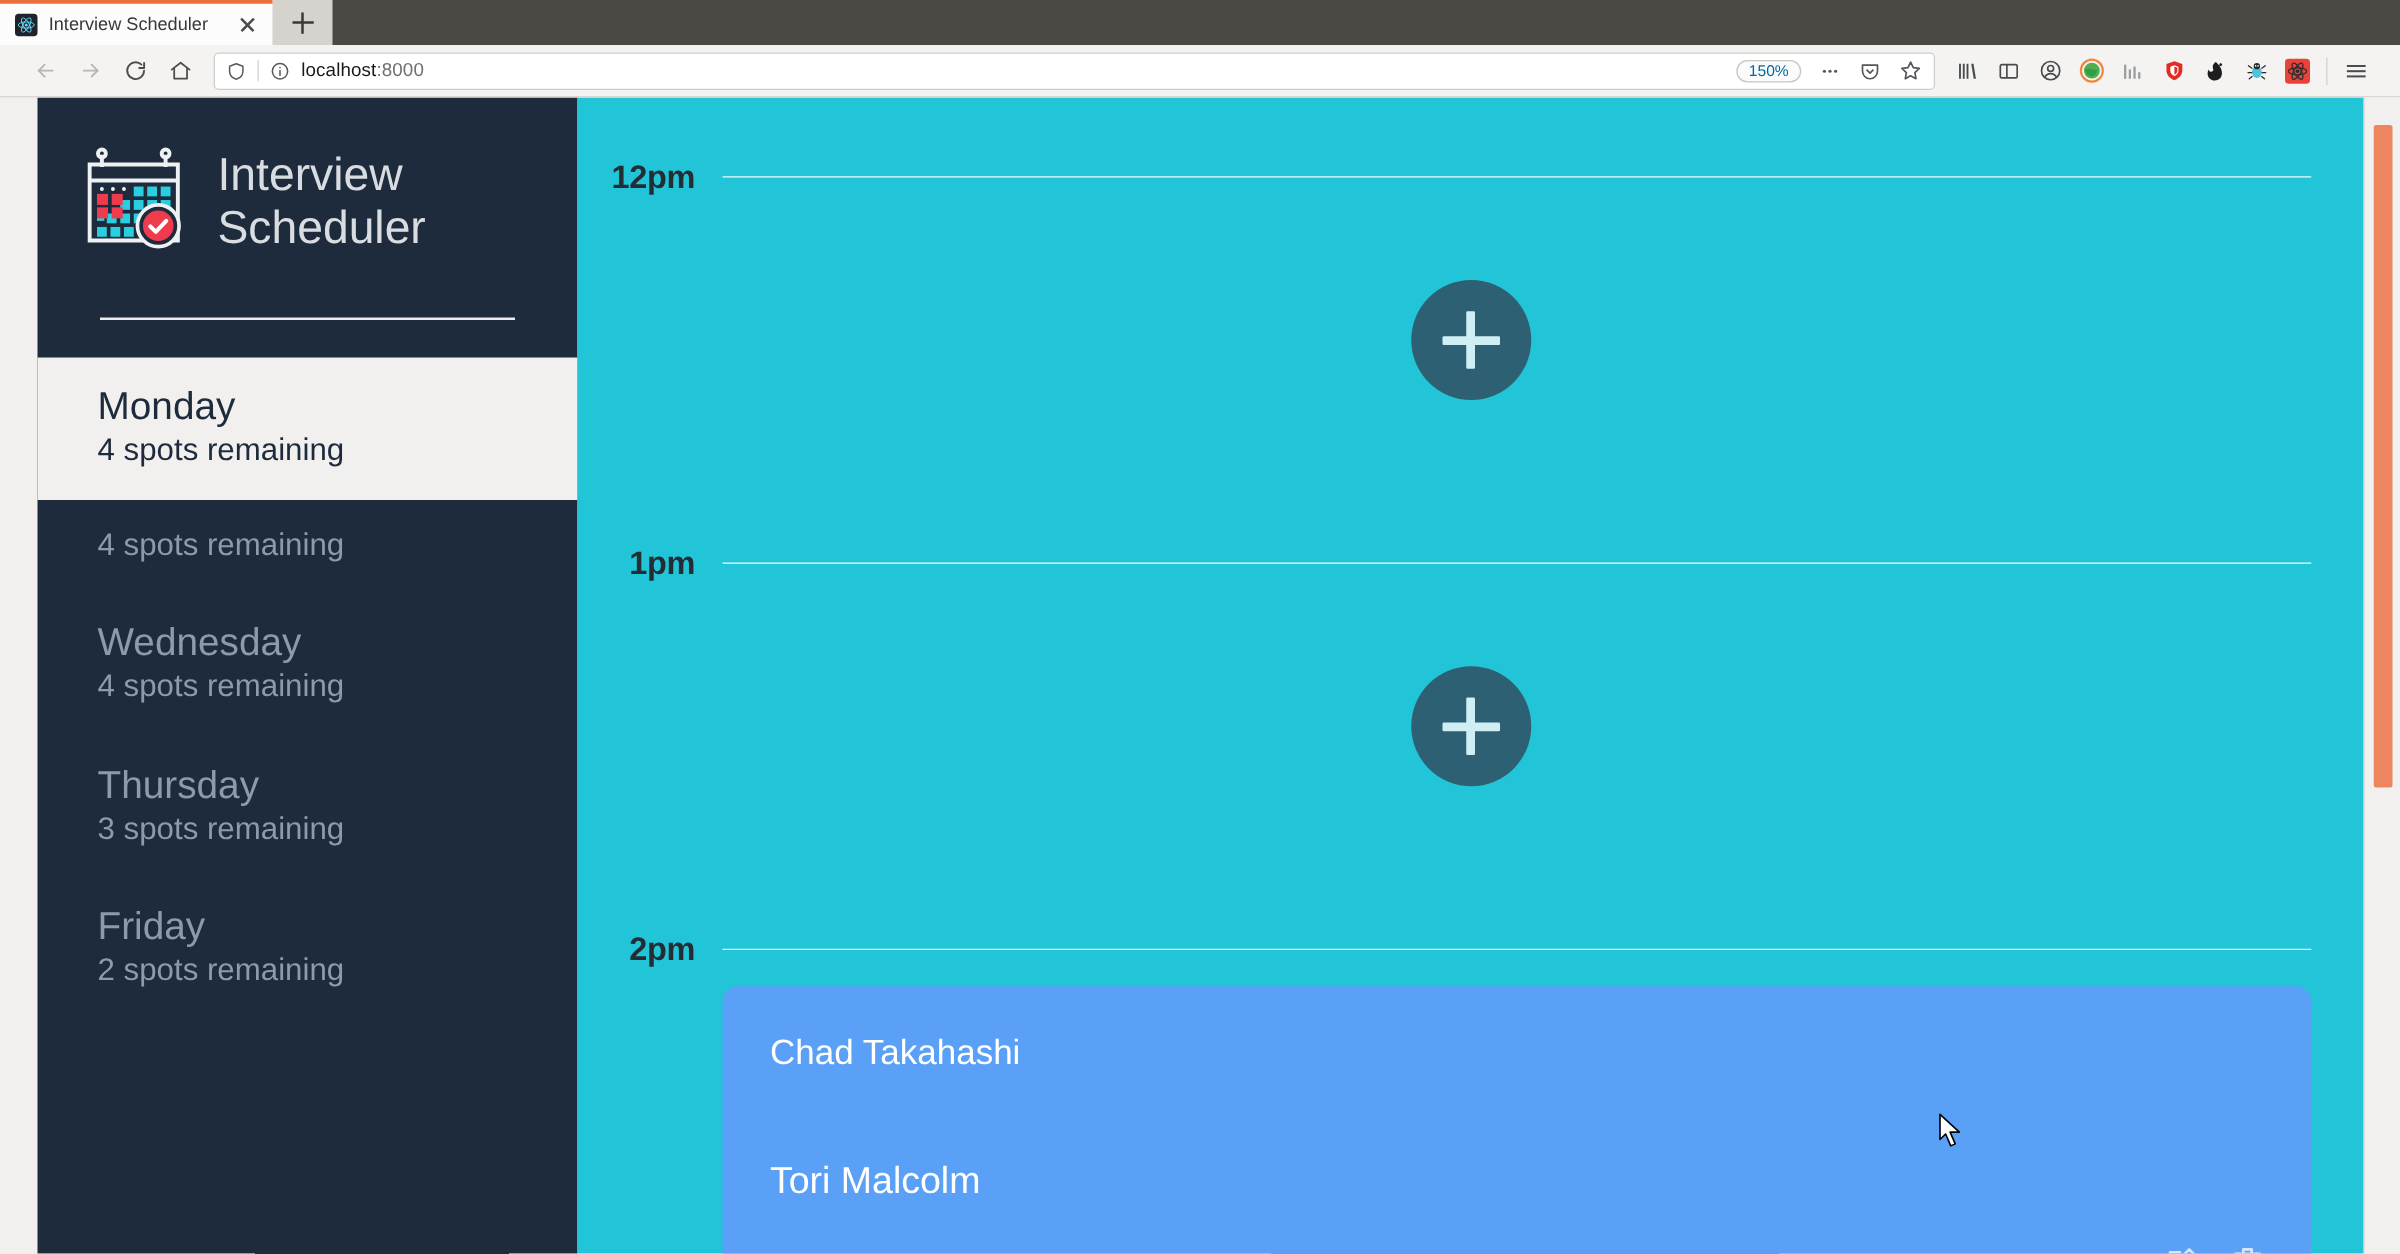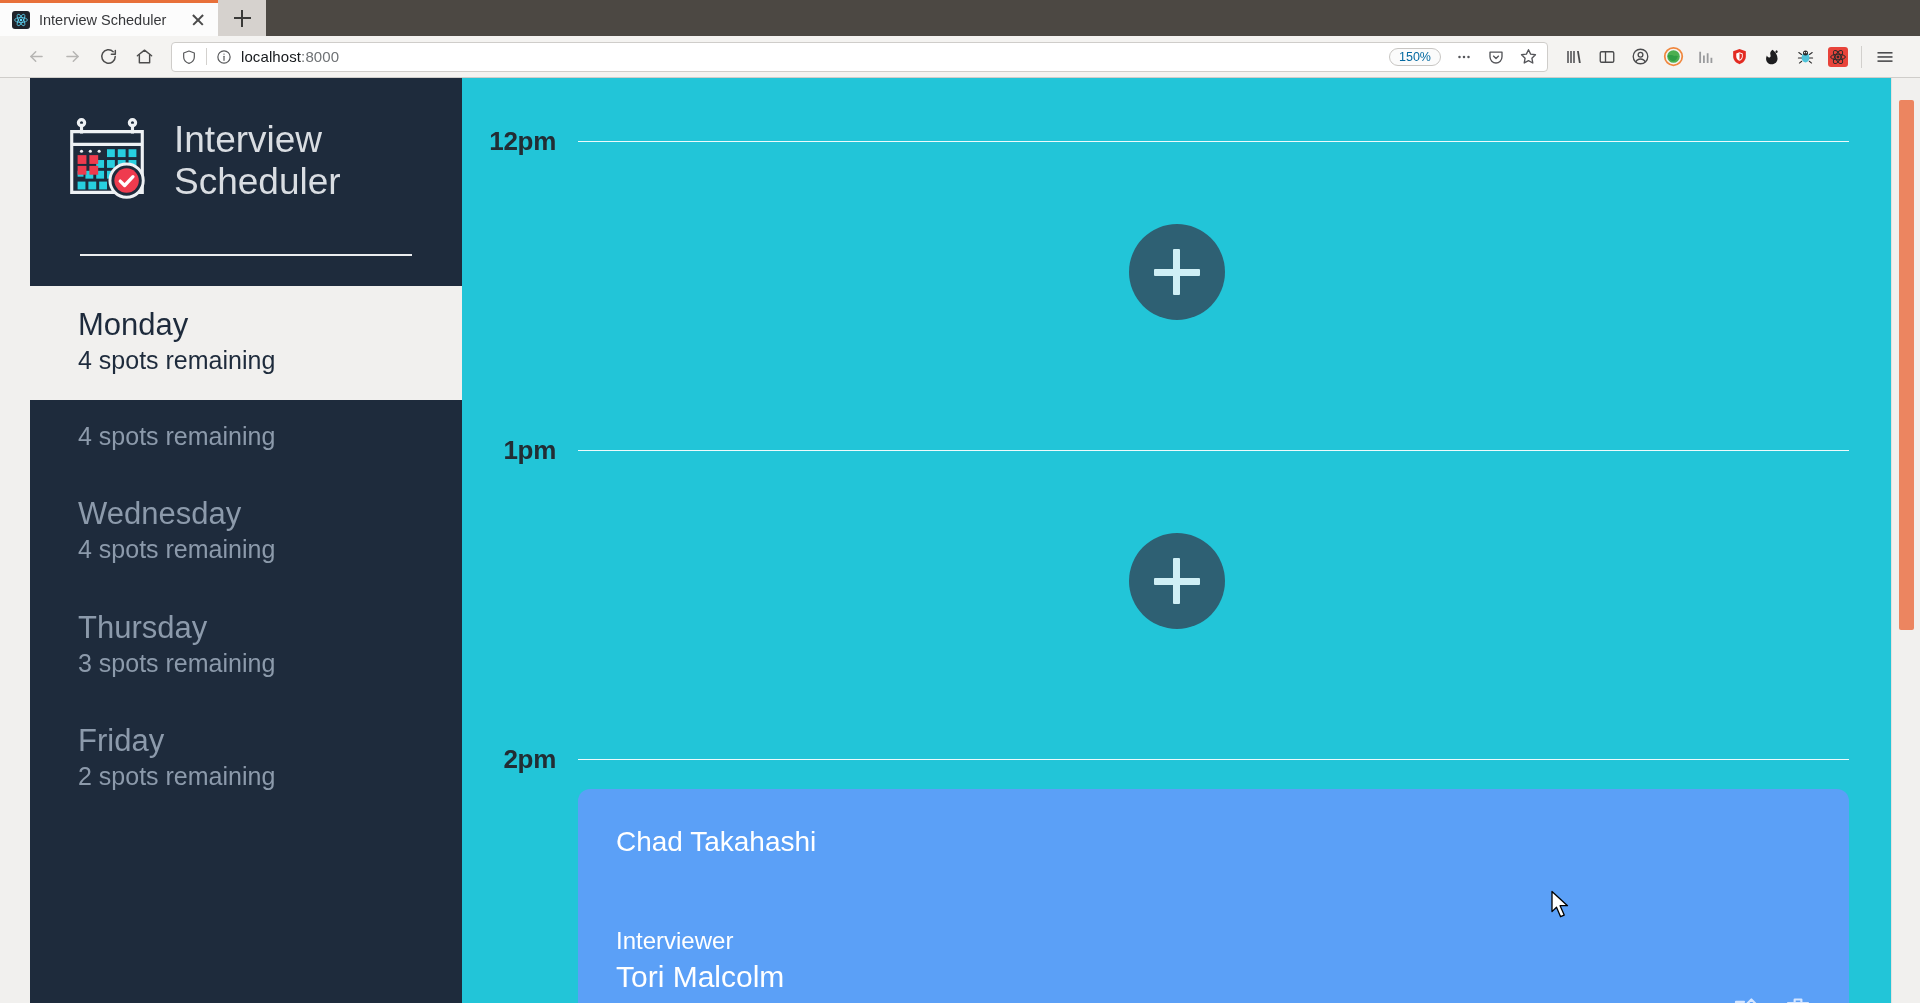--- a/index.html
+++ b/index.html
@@ -417,21 +417,20 @@
             </div>
           </div>
           <div class="slot">
             <div class="timerow">
               <div class="timelabel">2pm</div>
               <div class="timeline"></div>
             </div>
             <div class="appt">
               <div class="appt-name">Chad Takahashi</div>
               <div class="appt-gap"></div>
-              <div class="appt-label">Interviewer</div>
               <div class="appt-person">Tori Malcolm</div>
               <div class="appt-actions">
                 <span class="act">
                   <svg width="30" height="30" viewBox="0 0 24 24" fill="none" stroke="currentColor" stroke-width="1.7" stroke-linecap="round" stroke-linejoin="round">
                     <path d="M18.5 13.6V20H4V5.5h6.4"></path>
                     <path d="M16.3 3.6l4.1 4.1-8.3 8.3H8v-4.1z"></path>
                   </svg>
                 </span>
                 <span class="act">
                   <svg width="30" height="30" viewBox="0 0 24 24" fill="none" stroke="currentColor" stroke-width="1.7" stroke-linecap="round" stroke-linejoin="round">

